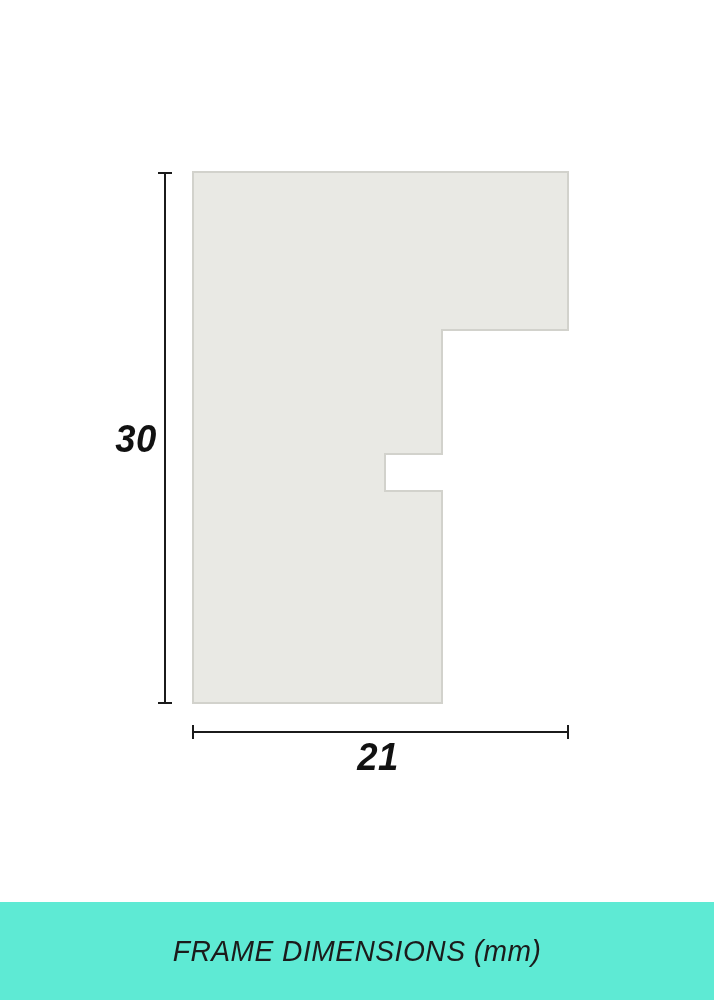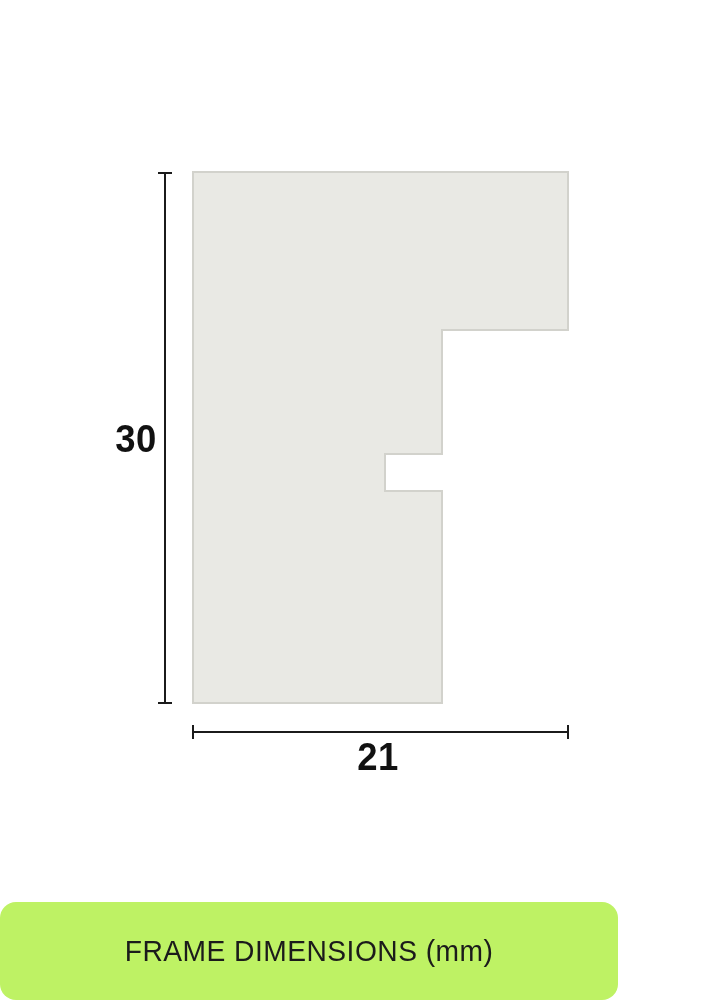--- a/index.html
+++ b/index.html
@@ -7,20 +7,21 @@
     padding: 0;
     background: #ffffff;
   }
   .page {
     position: relative;
     width: 714px;
     height: 1000px;
     background: #ffffff;
     overflow: hidden;
     font-family: "Liberation Sans", sans-serif;
+    font-style: italic;
   }
   .diagram-svg {
     position: absolute;
     left: 0;
     top: 0;
     width: 714px;
     height: 1000px;
     display: block;
   }
   .profile-shape {
@@ -53,27 +54,26 @@
   .dim-label-width {
     left: 346px;
     top: 731px;
     width: 64px;
     height: 52px;
   }
   .footer-bar {
     position: absolute;
     left: 0;
     bottom: 0;
-    width: 618px;
+    width: 714px;
     height: 98px;
-    background: #bef264;
+    background: #5eead4;
     display: flex;
     align-items: center;
     justify-content: center;
-    border-radius: 16px;
   }
   .footer-caption {
     font-size: 30px;
     font-weight: 400;
     color: #1b1b1b;
     letter-spacing: 0.5px;
     transform: scaleX(0.94);
     white-space: nowrap;
   }
 </style>

